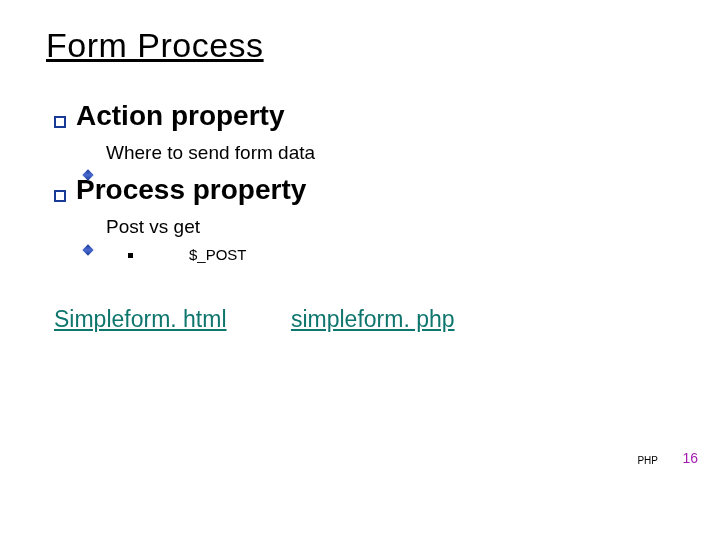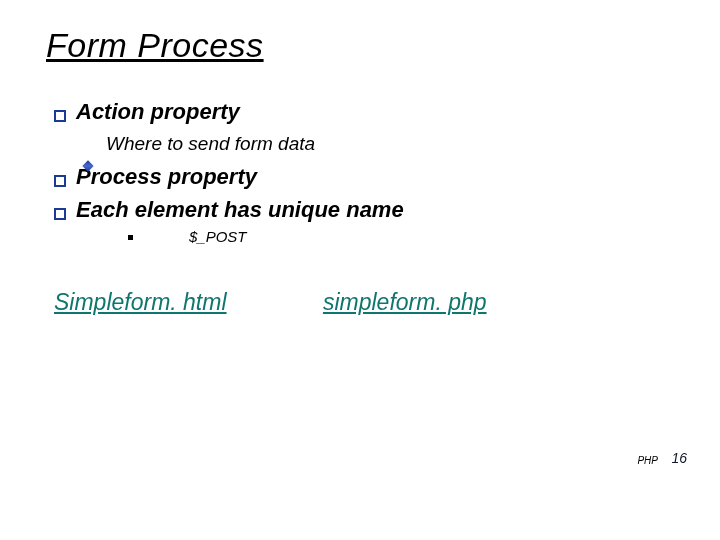--- a/index.html
+++ b/index.html
@@ -10,32 +10,31 @@
     background: #ffffff;
     font-family: Verdana, Arial, sans-serif;
     color: #000;
   }
   .slide {
     position: relative;
     width: 720px;
     height: 480px;
     box-sizing: border-box;
     padding: 26px 40px 0 46px;
-    font-style: italic;
   }
   .title {
     font-size: 34px;
     font-weight: 400;
     text-decoration: underline;
     letter-spacing: 0.5px;
     margin-bottom: 30px;
   }
   .l1 {
     margin-left: 8px;
-    font-size: 22px;
+    font-size: 28px;
     font-weight: bold;
     line-height: 1.5;
     display: flex;
     align-items: baseline;
   }
   .l2 {
     margin-left: 40px;
     font-size: 19px;
     font-weight: normal;
     line-height: 1.7;
@@ -98,35 +97,35 @@
     margin-top: 40px;
     margin-left: 8px;
     font-size: 23px;
   }
   .link {
     text-decoration: underline;
     color: #0f766e;
     display: inline-block;
   }
   .link + .link {
-    margin-left: 90px;
+    margin-left: 58px;
   }
   .footer-label {
     position: absolute;
     right: 62px;
     bottom: 14px;
     font-size: 10px;
     color: #000;
   }
   .footer-page {
     position: absolute;
-    right: 33px;
+    right: 22px;
     bottom: 14px;
     font-size: 14px;
-    color: #0f172a;
+    color: #a21caf;
   }
 </style>
 </head>
 <body>
 
 <div class="slide">
 
   <div class="title">Form Process</div>
 
   <div class="l1">
@@ -136,25 +135,26 @@
   <div class="l2">
     <span class="b-diamond"></span>
       <span class="b-diamond-spacer"></span>
     <span>Where to send form data</span>
   </div>
 
   <div class="l1">
     <span class="b-square"></span>
     <span>Process property</span>
   </div>
+  <div class="l2">
+    <span class="b-diamond"></span>
+      <span class="b-diamond-spacer"></span>
+    <span>Post vs get</span>
+  </div>
 
-  <div class="l1">
-    <span class="b-square"></span>
-    <span>Each element has unique name</span>
-  </div>
   <div class="l3">
     <span class="b-dot"></span>
     <span>$_POST</span>
   </div>
 
   <div class="links">
     <span class="link">Simpleform. html</span>
     <span class="link">simpleform. php</span>
   </div>
 

